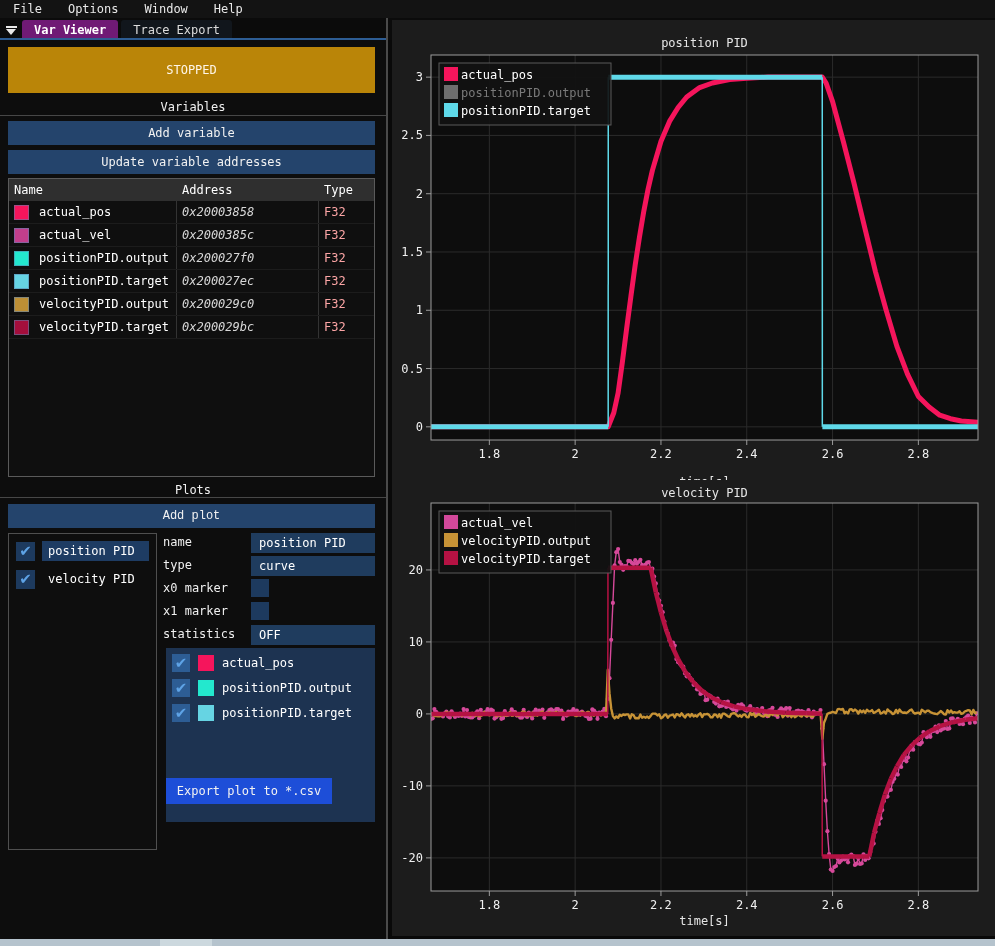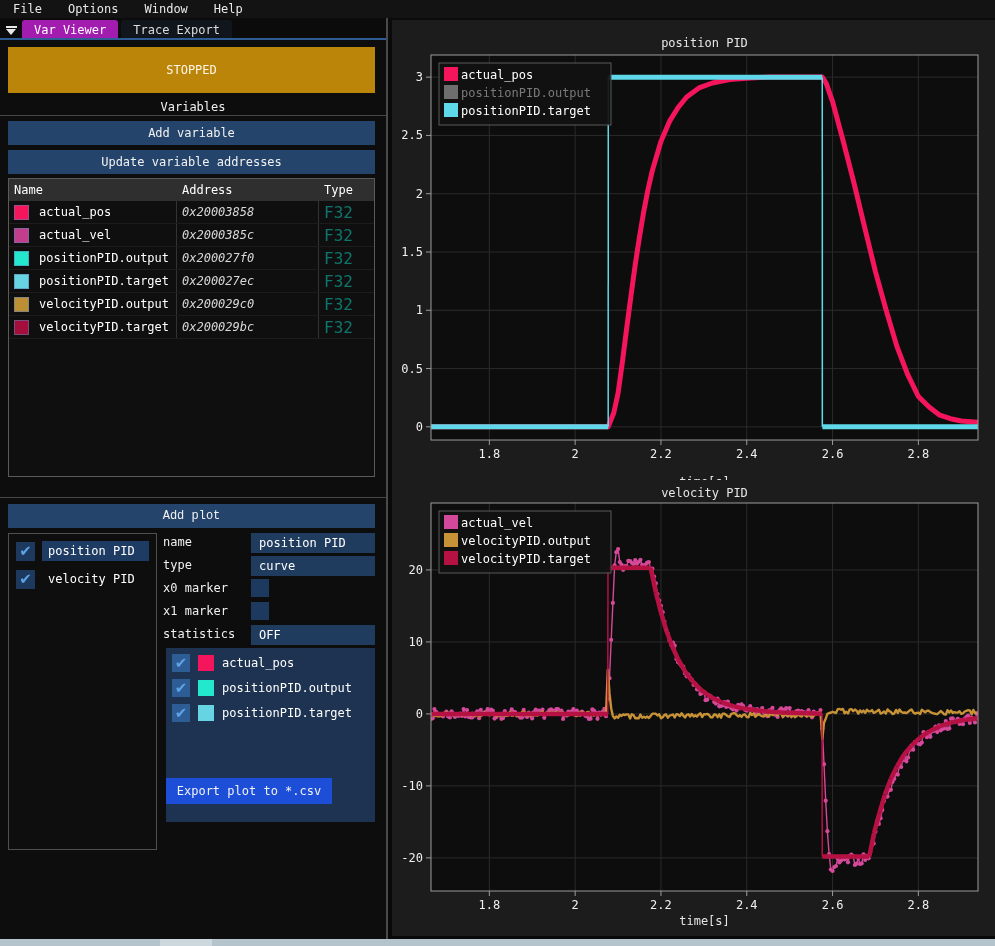--- a/index.html
+++ b/index.html
@@ -8,38 +8,38 @@
   .abs{position:absolute;}
   
   #menubar{left:0;top:0;width:995px;height:18px;background:#131313;display:flex;align-items:center;gap:0;}
   .menu-item{color:#e8e8e8;font-size:12px;padding:0 13px;line-height:18px;cursor:default;}
   #tabbar{left:0;top:18px;width:995px;height:22px;background:#0b0b0b;display:flex;align-items:flex-end;}
   #tab-underline{left:0;top:38px;width:386px;height:2px;background:#2d5d94;}
   .tab-icon{width:22px;height:20px;display:flex;flex-direction:column;align-items:center;justify-content:center;gap:1px;}
   .tab-icon .bar{width:11px;height:2px;background:#e8e8e8;}
   .tab-icon .tri{width:0;height:0;border-left:5px solid transparent;border-right:5px solid transparent;border-top:6px solid #e8e8e8;}
   .tab{font-size:12px;padding:3px 12px 3px 12px;height:20px;line-height:14px;border-radius:3px 3px 0 0;}
-  .tab.active{background:#a21caf;color:#ffffff;}
+  .tab.active{background:#701a75;color:#ffffff;font-weight:bold;}
   .tab.inactive{background:#11161c;color:#dcdcdc;margin-left:3px;}
   
   #leftpane{left:0;top:40px;width:386px;height:899px;background:#0d0d0d;}
   .btn{display:flex;align-items:center;justify-content:center;color:#f2f2f2;font-size:12px;cursor:default;}
   #stopped-btn{left:8px;top:7px;width:367px;height:46px;background:#ba8508;color:#fff6e8;font-size:12px;}
   .section-title{width:386px;text-align:center;color:#f0f0f0;font-size:12px;}
   .hline{width:386px;height:1px;background:#474747;}
   .bluebtn{background:#24446c;}
   
   #vartable{left:8px;top:138px;width:367px;height:299px;border:1px solid #5a5a5a;background:#0f0f0f;}
   .thead{display:flex;background:#2f2f2f;height:22px;}
   .thead .c{color:#ffffff;font-size:12px;line-height:22px;padding-left:5px;}
   .trow{display:flex;height:23px;border-bottom:1px solid #1c1c1c;}
   .c{overflow:hidden;white-space:nowrap;}
   .c.name{width:168px;border-right:1px solid #333;display:flex;align-items:center;}
   .c.addr{width:142px;border-right:1px solid #333;color:#d8d8d8;font-size:12px;line-height:23px;padding-left:5px;font-style:italic;}
-  .c.type{width:55px;color:#0f766e;font-size:16px;line-height:23px;padding-left:5px;}
+  .c.type{width:55px;color:#fca5a5;font-size:12px;line-height:23px;padding-left:5px;}
   .swatch{width:15px;height:15px;margin:0 10px 0 5px;border:1px solid rgba(90,130,175,.55);flex:0 0 auto;}
   .vname{color:#ffffff;font-size:12px;}
   
   #plotlist{left:8px;top:493px;width:149px;height:317px;border:1px solid #4f4f4f;background:#0e0e0e;}
   .plrow{display:flex;align-items:center;height:22px;margin:6px 0 6px 7px;}
   .cb{width:19px;height:19px;background:#1d3a5e;color:#5ea3e6;font-family:"DejaVu Sans",sans-serif;
       font-size:15px;line-height:19px;text-align:center;flex:0 0 auto;}
   .cb.small{width:18px;height:18px;}
   .pllabel{font-size:12px;color:#fff;margin-left:7px;padding:3px 6px;}
   .pllabel.sel{background:#1e3c63;width:107px;}
@@ -145,20 +145,21 @@
     <div class="c name">
       <span class="swatch" style="background: rgb(164, 14, 60);"></span>
       <span class="vname">velocityPID.target</span>
     </div>
     <div class="c addr">0x200029bc</div>
     <div class="c type">F32</div>
   </div>
 </div>
   </div>
 
+  <div class="abs section-title" style="top:443px;">Plots</div>
   <div class="abs hline" style="top:457px;"></div>
 
   <div class="abs btn bluebtn" style="left:8px;top:464px;width:367px;height:24px;font-family:Liberation Mono, monospace;">Add plot</div>
 
   <div class="abs" id="plotlist">
   <div class="plrow">
     <span class="cb">✔</span>
     <span class="pllabel sel">position PID</span>
   </div>
 

